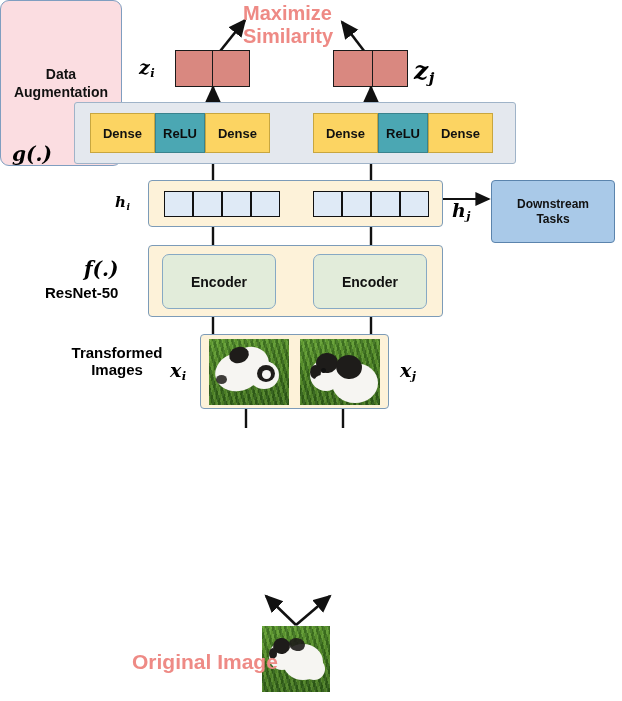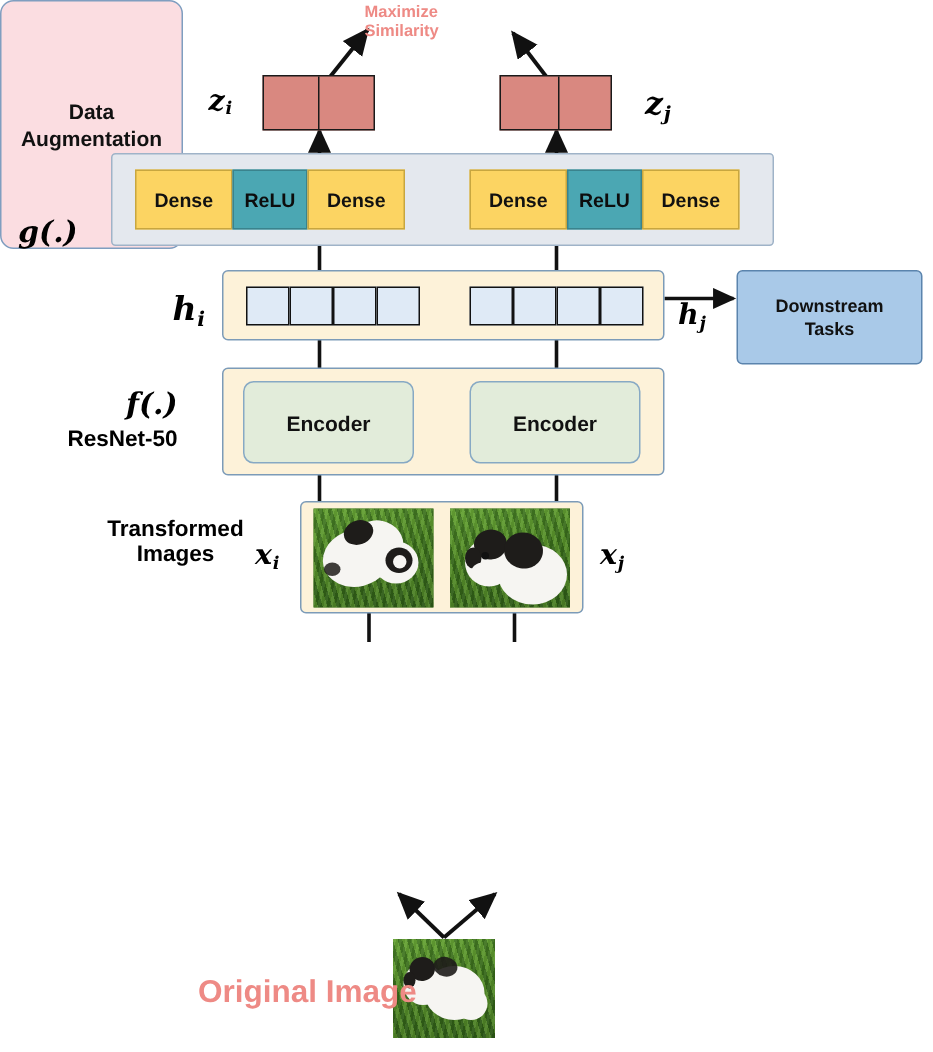--- a/index.html
+++ b/index.html
@@ -79,32 +79,32 @@
 
     <line x1="246" y1="428" x2="246" y2="408" stroke="#111" stroke-width="2.4"></line>
     <line x1="343" y1="428" x2="343" y2="408" stroke="#111" stroke-width="2.4"></line>
 
     <line x1="296" y1="625" x2="266" y2="596" stroke="#111" stroke-width="2.6" marker-end="url(#ah)"></line>
     <line x1="296" y1="625" x2="330" y2="596" stroke="#111" stroke-width="2.6" marker-end="url(#ah)"></line>
 
     <line x1="443" y1="199" x2="489" y2="199" stroke="#111" stroke-width="2.2" marker-end="url(#ah)"></line>
   </svg>
 
-  <div class="lbl salmon" style="left:243px;top:2px;width:120px;font-size:11px;">Maximize
+  <div class="lbl salmon" style="left:243px;top:2px;width:120px;font-size:20px;">Maximize
 Similarity</div>
 
   <div class="zblock abs" style="left:175px;top:50px;width:75px;height:37px;">
     <div class="zdiv" style="left:36px;"></div>
   </div>
   <div class="lbl math" style="left:139px;top:57px;font-size:19px;"><span>z</span><span class="sub">i</span></div>
 
   <div class="zblock abs" style="left:333px;top:50px;width:75px;height:37px;">
     <div class="zdiv" style="left:38px;"></div>
   </div>
-  <div class="lbl math" style="left:414px;top:57px;font-size:21px;margin-left:16px;"><span>z</span><span class="sub">j</span></div>
+  <div class="lbl math" style="left:414px;top:57px;font-size:25px;"><span>z</span><span class="sub">j</span></div>
 
   <div class="panel proj-head" style="left:74px;top:102px;width:442px;height:62px;"></div>
 
   <div class="dense abs" style="left:90px;top:113px;width:65px;height:40px;">Dense</div>
   <div class="relu  abs" style="left:155px;top:113px;width:50px;height:40px;">ReLU</div>
   <div class="dense abs" style="left:205px;top:113px;width:65px;height:40px;">Dense</div>
 
   <div class="dense abs" style="left:313px;top:113px;width:65px;height:40px;">Dense</div>
   <div class="relu  abs" style="left:378px;top:113px;width:50px;height:40px;">ReLU</div>
   <div class="dense abs" style="left:428px;top:113px;width:65px;height:40px;">Dense</div>
@@ -112,21 +112,21 @@
   <div class="lbl math" style="left:12px;top:143px;font-size:20px;">g(.)</div>
 
   <div class="panel cream" style="left:148px;top:180px;width:295px;height:47px;"></div>
 
   <div class="abs" style="left:164px;top:191px;width:116px;height:26px;">
     <div class="hcell" style="width:29px;"></div>
     <div class="hcell" style="width:29px;"></div>
     <div class="hcell" style="width:29px;"></div>
     <div class="hcell" style="width:29px;"></div>
   </div>
-  <div class="lbl math" style="left:115px;top:194px;font-size:22px;"><span>h</span><span class="sub">i</span></div>
+  <div class="lbl math" style="left:115px;top:194px;font-size:15px;"><span>h</span><span class="sub">i</span></div>
 
   <div class="abs" style="left:313px;top:191px;width:116px;height:26px;">
     <div class="hcell" style="width:29px;"></div>
     <div class="hcell" style="width:29px;"></div>
     <div class="hcell" style="width:29px;"></div>
     <div class="hcell" style="width:29px;"></div>
   </div>
   <div class="lbl math" style="left:452px;top:200px;font-size:19px;"><span>h</span><span class="sub">j</span></div>
 
   <div class="downstream abs" style="left:491px;top:180px;width:124px;height:63px;">

